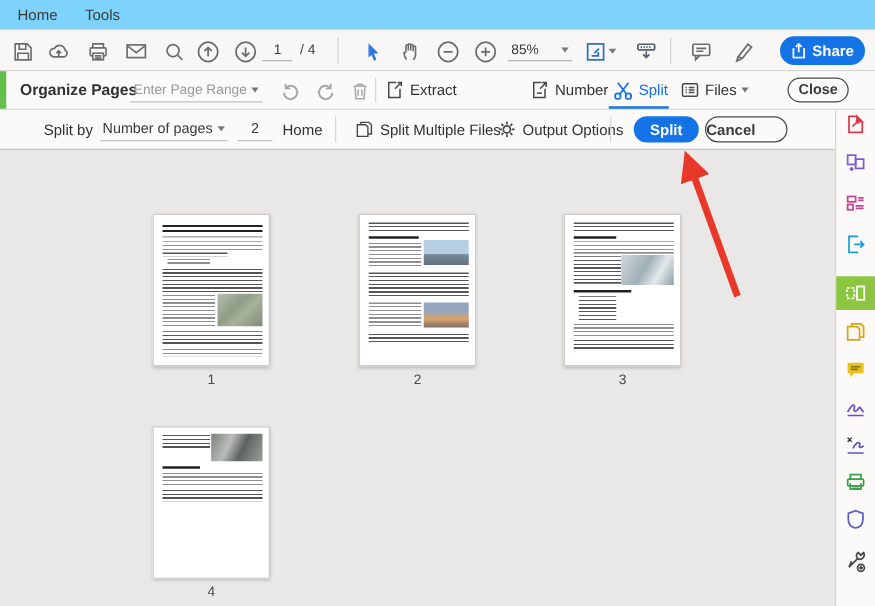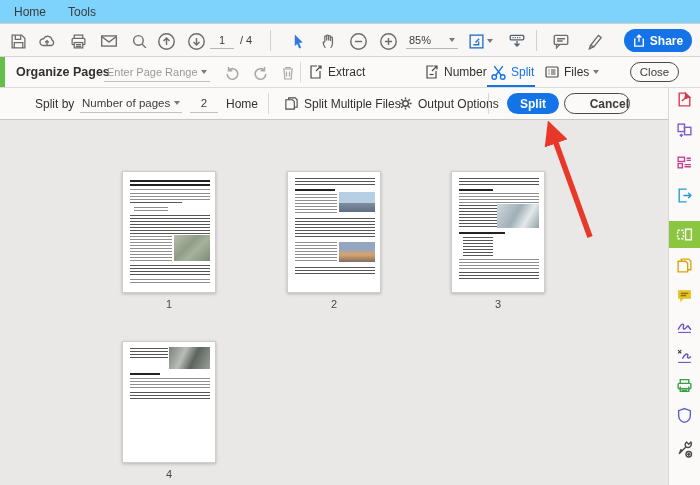--- a/index.html
+++ b/index.html
@@ -27,32 +27,32 @@
   
   #organize-bar { position:absolute; top:57px; left:0; width:700px; height:31px; background:#fbfaf9; border-bottom:1px solid #dddbd8; }
   #organize-strip { position:absolute; left:0; top:0; width:5px; height:30px; background:#64BE4C; }
   #organize-title { position:absolute; left:16px; top:0; height:30px; display:flex; align-items:center; font-size:12.5px; color:#323130; font-weight:bold; }
   #page-range-field { position:absolute; left:104px; top:5px; width:106px; height:20px; border-bottom:1px solid #c4c2bf; display:flex; align-items:center; justify-content:space-between; padding:0 3px; font-size:11px; color:#9b9996; }
   .org-ic { position:absolute; top:6px; width:20px; height:20px; display:flex; align-items:center; justify-content:center; }
   .org-divider { position:absolute; top:5px; width:1px; height:20px; background:#d9d7d4; }
   .org-tool { position:absolute; top:0; height:30px; display:flex; align-items:center; gap:4px; font-size:12px; color:#323130; }
   .org-tool.active { color:#1473E6; }
   #split-underline { position:absolute; left:487px; bottom:0; width:48px; height:2px; background:#1473E6; }
-  #close-btn { position:absolute; left:630px; top:5px; width:49px; height:20px; border:1.5px solid #4a4947; border-radius:11px; display:flex; align-items:center; justify-content:center; font-size:11.5px; font-weight:normal; color:#3c3b39; background:#fbfaf9; }
+  #close-btn { position:absolute; left:630px; top:5px; width:49px; height:20px; border:1.5px solid #4a4947; border-radius:11px; display:flex; align-items:center; justify-content:center; font-size:11.5px; font-weight:bold; color:#3c3b39; background:#fbfaf9; }
 
   
   #split-bar { position:absolute; top:88px; left:0; width:668px; height:32px; background:#fbfaf9; border-bottom:1px solid #c9c7c4; }
   #split-by-label { position:absolute; left:35px; top:0; height:31px; display:flex; align-items:center; font-size:12px; color:#323130;text-align:right; }
   #split-mode-field { position:absolute; left:80px; top:6px; width:102px; height:19px; border-bottom:1px solid #c4c2bf; display:flex; align-items:center; justify-content:space-between; padding:0 2px; font-size:11.5px; color:#3c3b39; }
   #split-count-field { position:absolute; left:190px; top:6px; width:28px; height:19px; border-bottom:1px solid #c4c2bf; text-align:center; font-size:11.5px; color:#3c3b39; line-height:19px; }
   #pages-label { position:absolute; left:226px; top:0; height:31px; display:flex; align-items:center; font-size:12px; color:#323130; }
   .sb-divider { position:absolute; top:5px; width:1px; height:21px; background:#d9d7d4; }
   .sb-group { position:absolute; top:0; height:31px; display:flex; align-items:center; gap:5px; font-size:12px; color:#323130; }
   #split-action-btn { position:absolute; left:507px; top:5px; width:52px; height:21px; background:#1473E6; border-radius:11px; color:#fff; font-size:12px; font-weight:bold; display:flex; align-items:center; justify-content:center; }
-  #cancel-btn { position:absolute; left:564px; top:5px; width:66px; height:21px; border:1.5px solid #4a4947; border-radius:11px; background:#fbfaf9; color:#3c3b39; font-size:12px; font-weight:bold; display:flex; align-items:center; justify-content:flex-end; }
+  #cancel-btn { position:absolute; left:564px; top:5px; width:66px; height:21px; border:1.5px solid #4a4947; border-radius:11px; background:#fbfaf9; color:#3c3b39; font-size:12px; font-weight:bold; display:flex; align-items:center; justify-content:flex-start; }
 
   
   #content { position:absolute; top:120px; left:0; width:668px; height:365px; background:#e9e8e6; }
   .thumb { position:absolute; width:94px; height:122px; background:#fff; border:1px solid #cfcdca; box-shadow:0 1px 3px rgba(0,0,0,.22); }
   .page-num { position:absolute; width:94px; text-align:center; font-size:11px; color:#4a4947; }
   .ln { position:absolute; background-image:repeating-linear-gradient(to bottom,#8f8f8f 0 1px,transparent 1px 3px); }
   .ln.d { background-image:repeating-linear-gradient(to bottom,#555 0 1px,transparent 1px 3px); }
   .ttl { position:absolute; background-image:repeating-linear-gradient(to bottom,#222 0 2px,transparent 2px 4px); }
   .rule { position:absolute; height:1px; background:#999; }
   .im { position:absolute; }

